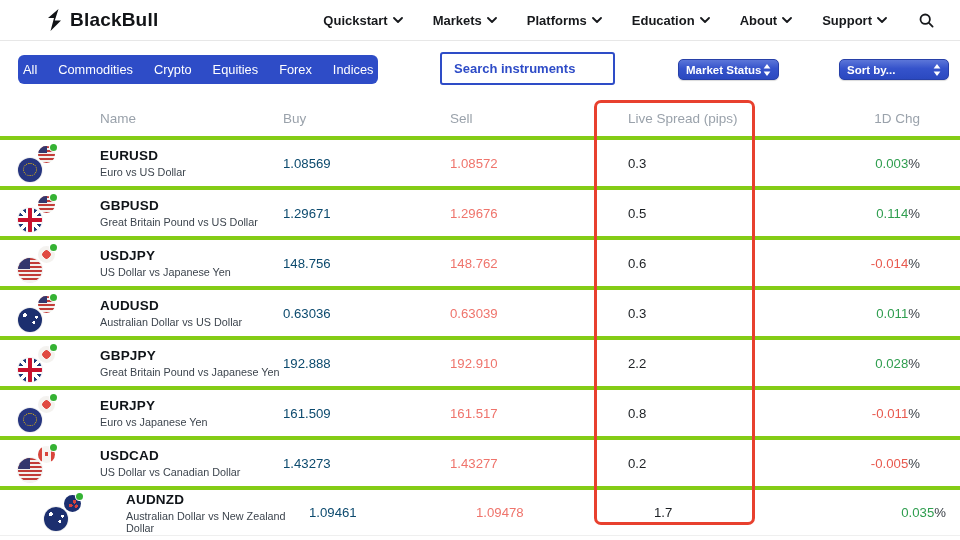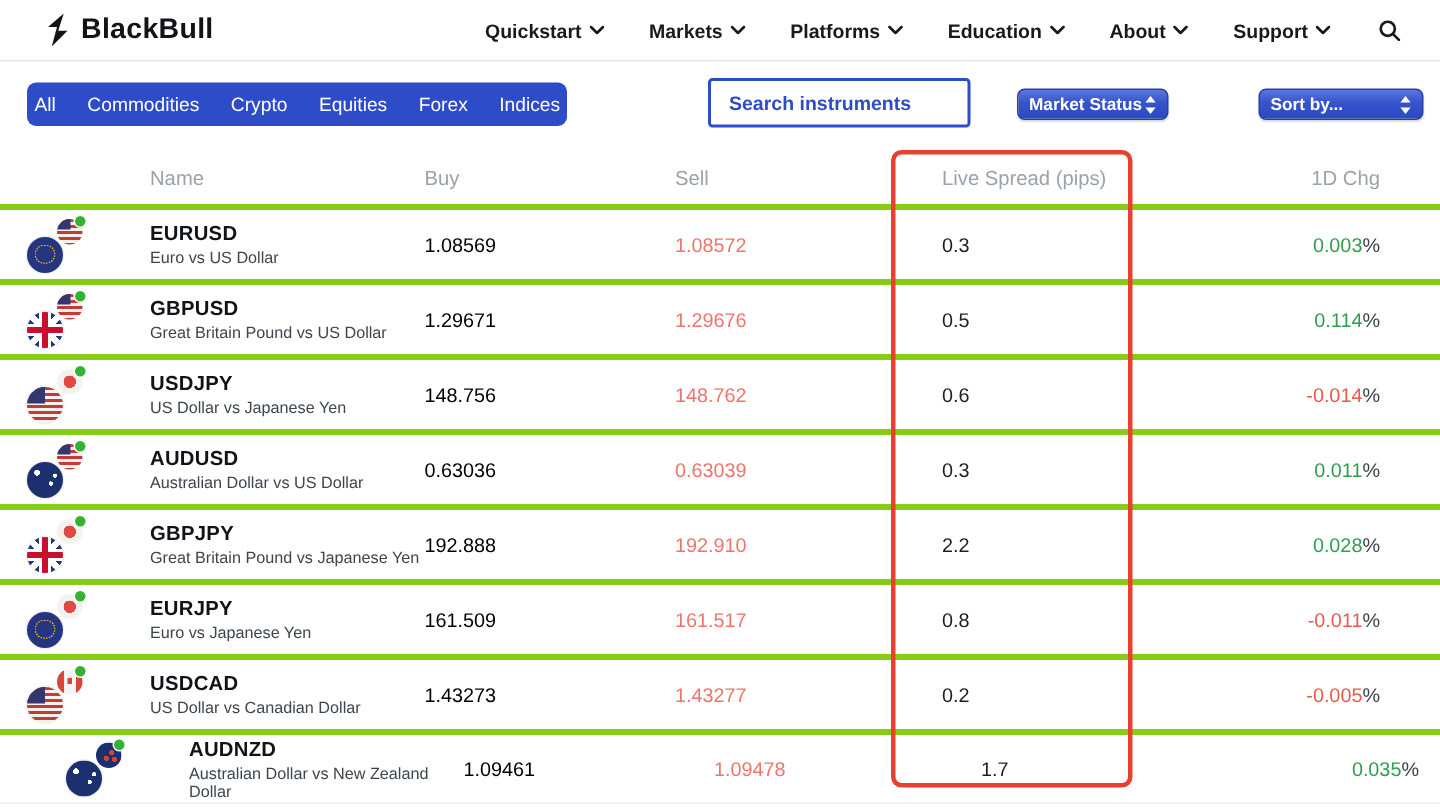--- a/index.html
+++ b/index.html
@@ -3,38 +3,38 @@
 <meta charset="utf-8">
 <style>
   * { margin:0; padding:0; box-sizing:border-box; }
   html,body { background:#fff; }
   body { font-family:"Liberation Sans", sans-serif; }
   .page { position:relative; width:960px; height:540px; background:#ffffff; overflow:hidden; }
 
   
   .topbar { position:absolute; top:0; left:0; right:0; height:41px; background:#fff;
             border-bottom:1px solid #e7e7e7; display:flex; align-items:center;
-            justify-content:space-between; padding:0 26px 0 30px; }
+            justify-content:space-between; padding:0 26px 0 46px; }
   .brand { display:flex; align-items:center; gap:7px; cursor:pointer; }
   .brand svg { display:block; }
   .brand-name { font-size:19px; font-weight:700; color:#111316; letter-spacing:0.2px; }
   .nav { display:flex; align-items:center; gap:30px; }
   .nav-item { display:flex; align-items:center; gap:5px; font-size:13px; font-weight:700;
               color:#17191c; cursor:pointer; }
   .chev { width:10px; height:6px; display:block; }
   .nav-search { margin-left:2px; cursor:pointer; display:flex; align-items:center; }
 
   
   .filterbar { position:absolute; top:55px; left:18px; height:29px; background:#2e4cc7;
                border-radius:6px; display:flex; align-items:center; padding:0 5px; gap:21px; }
   .filter-item { color:#ffffff; font-size:12.8px; font-weight:500; cursor:pointer; white-space:nowrap; }
 
   .search-box { position:absolute; top:52px; left:440px; width:175px; height:33px;
                 border:2px solid #2e4cc7; border-radius:3px; background:#fff;
-                font-size:13px; font-weight:700; color:#2e4cc7; padding:0 0 0 12px; outline:none;margin-left:32px; }
+                font-size:13px; font-weight:700; color:#2e4cc7; padding:0 0 0 12px; outline:none; }
   .search-box::placeholder { color:#2e4cc7; opacity:1; font-weight:700; }
 
   .select-btn { position:absolute; height:21px; border-radius:5px; border:1px solid #2740a8;
                 background:linear-gradient(180deg,#5c76d8 0%,#3553cb 45%,#2b49c0 100%);
                 color:#fff; font-size:11.5px; font-weight:700; display:flex; align-items:center;
                 justify-content:space-between; padding:0 7px; cursor:pointer;
                 box-shadow:0 1px 1px rgba(0,0,0,0.15); }
   .select-market { top:59px; left:678px; width:101px; }
   .select-sort { top:59px; left:839px; width:110px; }
   .updown { width:8px; height:12px; display:block; }
@@ -80,21 +80,21 @@
                radial-gradient(circle 2px at 28% 30%, #fff 95%, transparent); }
   .flag-nz { background-color:#1c2f6f;
              background-image:radial-gradient(circle 1.8px at 62% 40%, #d8423c 95%, transparent),
                radial-gradient(circle 1.8px at 72% 66%, #d8423c 95%, transparent),
                radial-gradient(circle 1.8px at 40% 62%, #d8423c 95%, transparent); }
   .flag-ca { background:linear-gradient(90deg,#d8453c 0 26%,#f6f4f1 26% 74%,#d8453c 74% 100%); }
   .flag-ca::before { content:""; position:absolute; left:42%; top:38%; width:16%; height:24%; background:#d8453c; }
 
   .sym { font-size:13.5px; font-weight:700; color:#101419; letter-spacing:0.2px; }
   .desc { font-size:10.8px; color:#3d454e; margin-top:3px; }
-  .cell.buy { font-size:13.2px; color:#000000; }
+  .cell.buy { font-size:13.2px; color:#0c4a6e; }
   .cell.sell { font-size:13.2px; color:#ef746c; }
   .cell.spread { font-size:13.2px; color:#1c2024; font-weight:500; padding-left:18px; }
   .cell.chg { font-size:13.2px; text-align:right; }
   .chg-num.up { color:#2f9e4f; }
   .chg-num.down { color:#e8594e; }
   .chg-unit { color:#3a4047; }
 
   
   .highlight-box { position:absolute; left:594px; top:100px; width:161px; height:425px;
                    border:3px solid #e8402e; border-radius:7px; pointer-events:none; z-index:10; }

